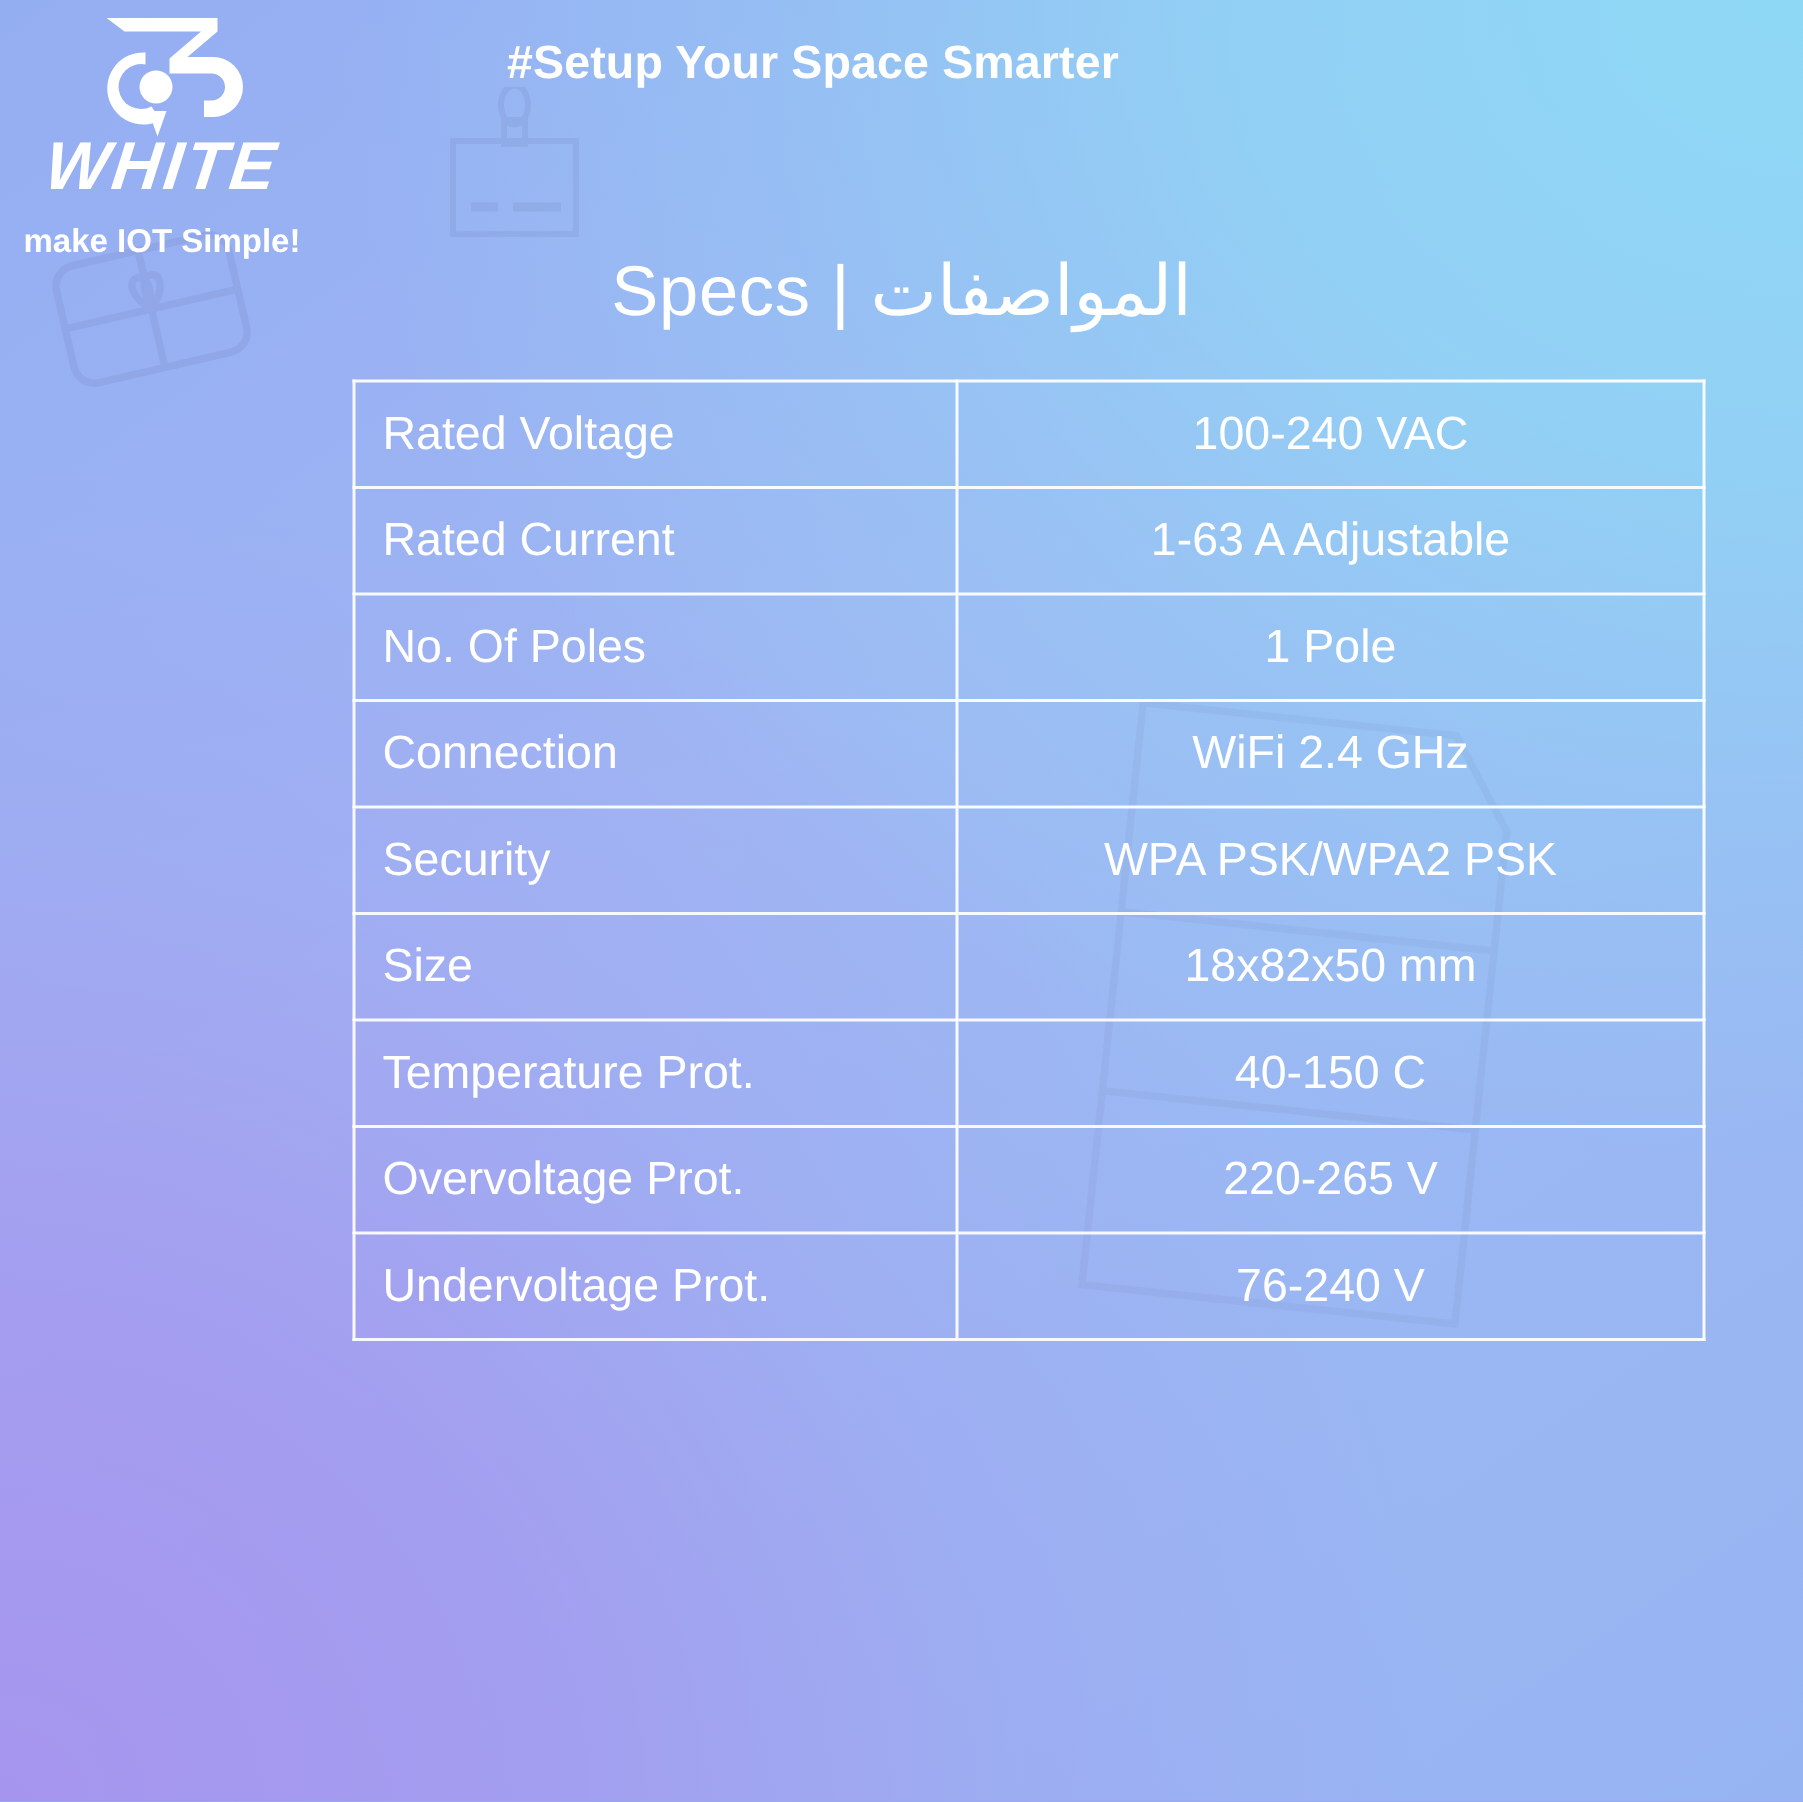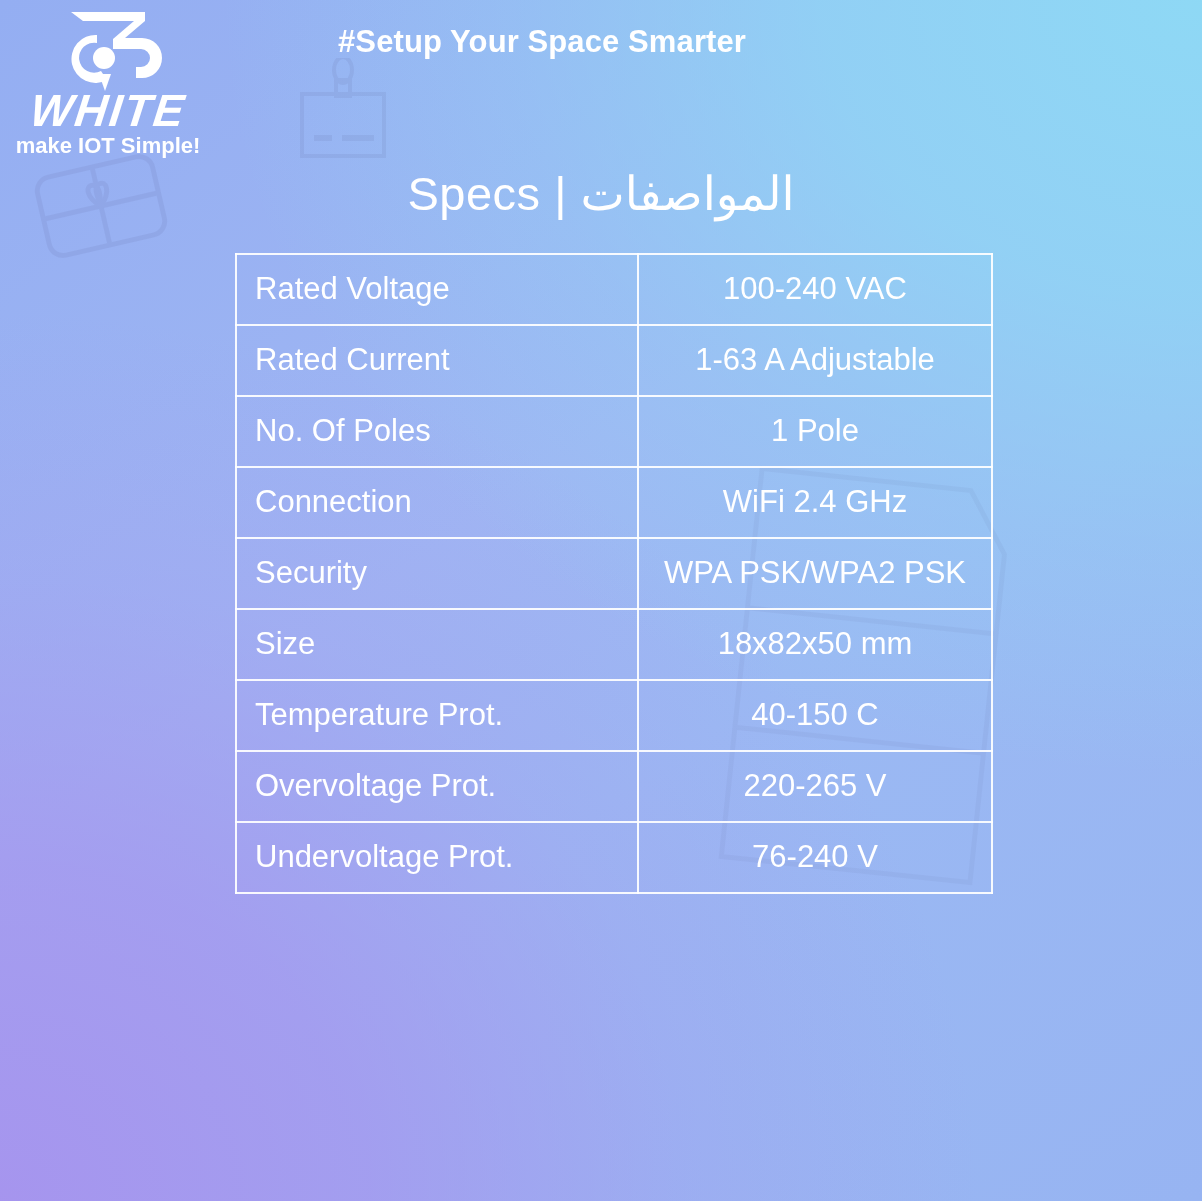--- a/index.html
+++ b/index.html
@@ -56,21 +56,21 @@
     line-height: 0.95;
     margin-top: -4px;
     font-style: italic;
     transform: skewX(-7deg);
   }
   .logo-tag {
     display: block;
     font-size: 22px;
     font-weight: bold;
     line-height: 1.2;
-    margin-top: 0;
+    margin-top: 15px;
     white-space: nowrap;
   }
 
   
   .headline {
     position: absolute;
     left: 0;
     top: 24px;
     width: 1084px;
     text-align: center;
@@ -93,21 +93,21 @@
     letter-spacing: 0.5px;
     direction: ltr;
     unicode-bidi: plaintext;
   }
 
   
   .spec-table {
     position: absolute;
     left: 235px;
     top: 253px;
-    width: 758px;
+    width: 902px;
     border-collapse: collapse;
     table-layout: fixed;
   }
   .spec-table td {
     border: 2px solid rgba(255,255,255,0.92);
     height: 69px;
     color: #ffffff;
     font-size: 31px;
     font-weight: normal;
     padding: 0 16px;

